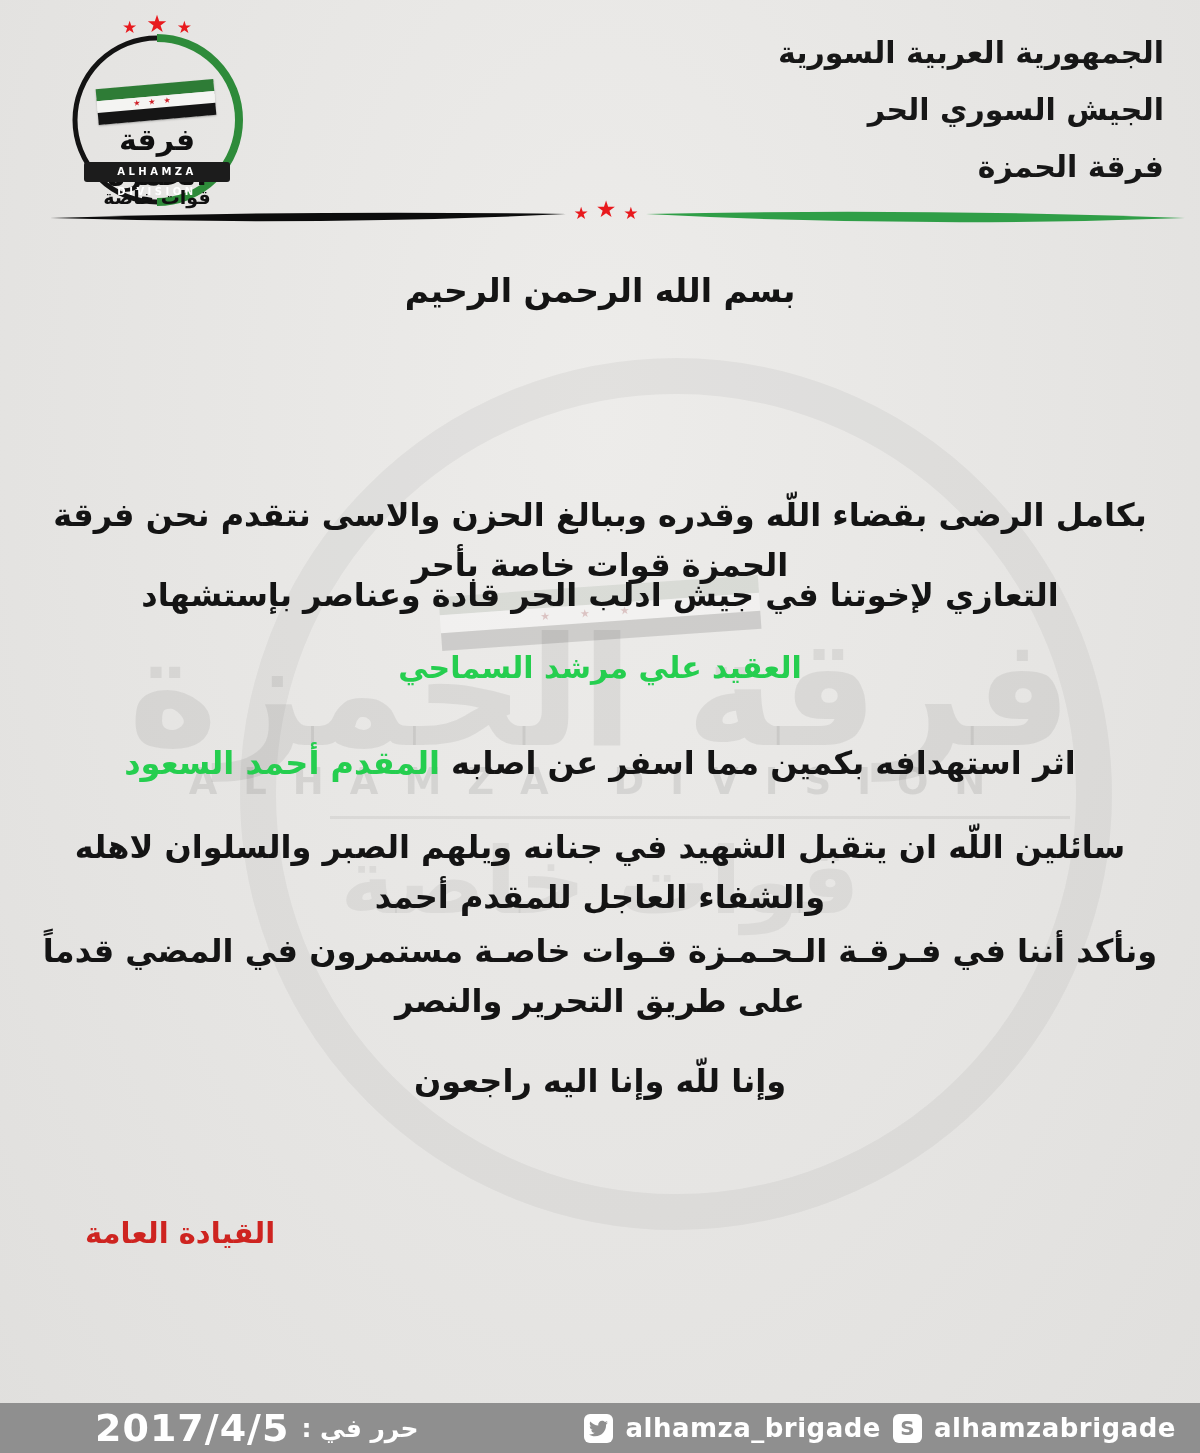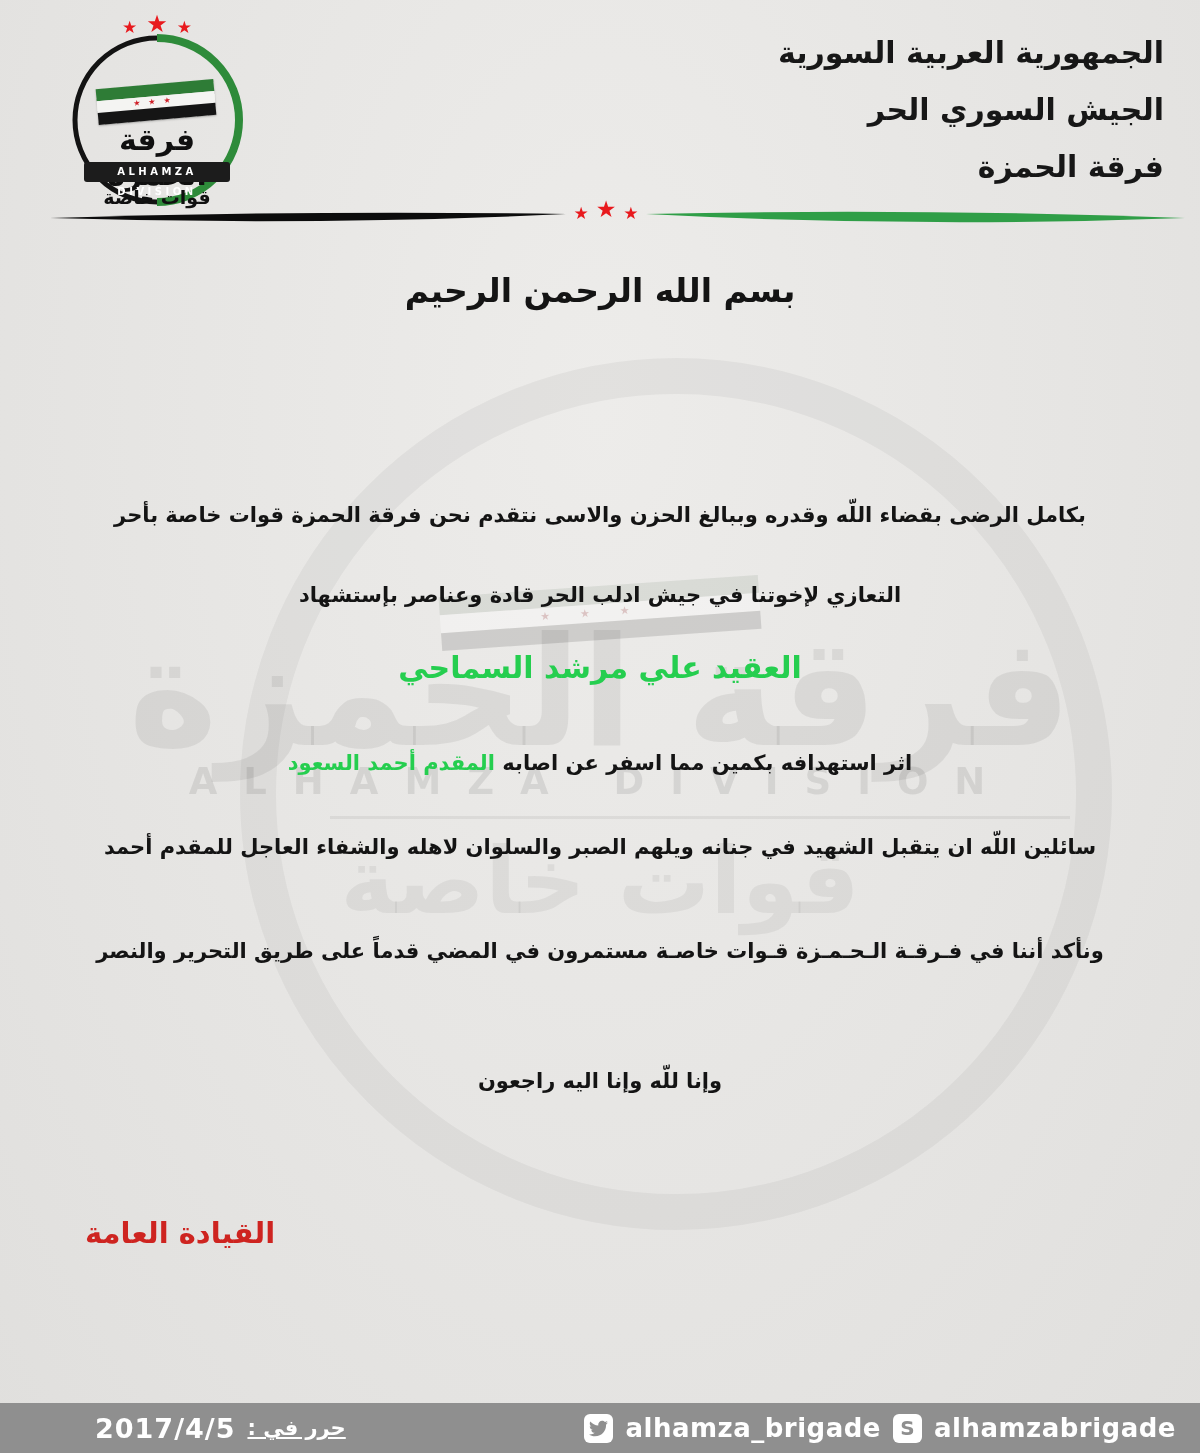--- a/index.html
+++ b/index.html
@@ -40,39 +40,39 @@
   .org div{font-size:30px;line-height:57px;}
 
   
   .divider{position:absolute;left:0;top:196px;width:1200px;height:44px;}
   .divider svg{position:absolute;top:0;left:0;}
   .div-stars{position:absolute;left:568px;top:0;width:76px;display:flex;justify-content:center;align-items:flex-start;gap:7px;color:#e8191d;}
   .div-stars .s-sm{font-size:17px;transform:translateY(7px);}
   .div-stars .s-lg{font-size:23px;}
 
   
-  .txt{position:absolute;left:30px;width:1140px;text-align:center;direction:rtl;font-weight:bold;color:#141414;font-size:21px;line-height:50px;}
+  .txt{position:absolute;left:30px;width:1140px;text-align:center;direction:rtl;font-weight:bold;color:#141414;font-size:32px;line-height:50px;}
   .bismillah{top:266px;font-size:33px;}
   .verse{top:340px;color:#e8191d;font-size:28px;line-height:52px;}
   .p1{top:490px;}
   .p2{top:570px;}
   .martyr{top:643px;color:#25ce4f;font-size:30px;}
   .p3{top:738px;}
   .p3 .green{color:#25ce4f;}
   .p4{top:822px;}
   .p5{top:926px;}
   .p6{top:982px;}
   .p7{top:1056px;}
   .signature{position:absolute;left:85px;top:1216px;direction:rtl;font-weight:bold;font-size:29px;color:#ce2420;}
 
   
   .footer{position:absolute;left:0;top:1403px;width:1200px;height:50px;background:#8f8f8f;}
   .footer-date{position:absolute;left:95px;top:0;height:50px;display:flex;align-items:center;direction:rtl;gap:12px;color:#fff;}
-  .footer-date .lbl{font-size:21px;font-weight:bold;text-decoration:underline;}
-  .footer-date .dt{font-size:27px;font-weight:bold;letter-spacing:1px;}
+  .footer-date .lbl{font-size:25px;font-weight:bold;}
+  .footer-date .dt{font-size:38px;font-weight:bold;letter-spacing:1px;}
   .footer-social{position:absolute;right:24px;top:0;height:50px;display:flex;align-items:center;gap:12px;color:#fff;}
   .badge{width:29px;height:29px;background:#fff;border-radius:6px;display:flex;align-items:center;justify-content:center;}
   .badge span{color:#8f8f8f;font-weight:bold;font-size:20px;line-height:1;}
   .handle{font-size:26px;font-weight:bold;letter-spacing:0.5px;}
 </style>
 </head>
 <body>
 
 <div class="page">
 

